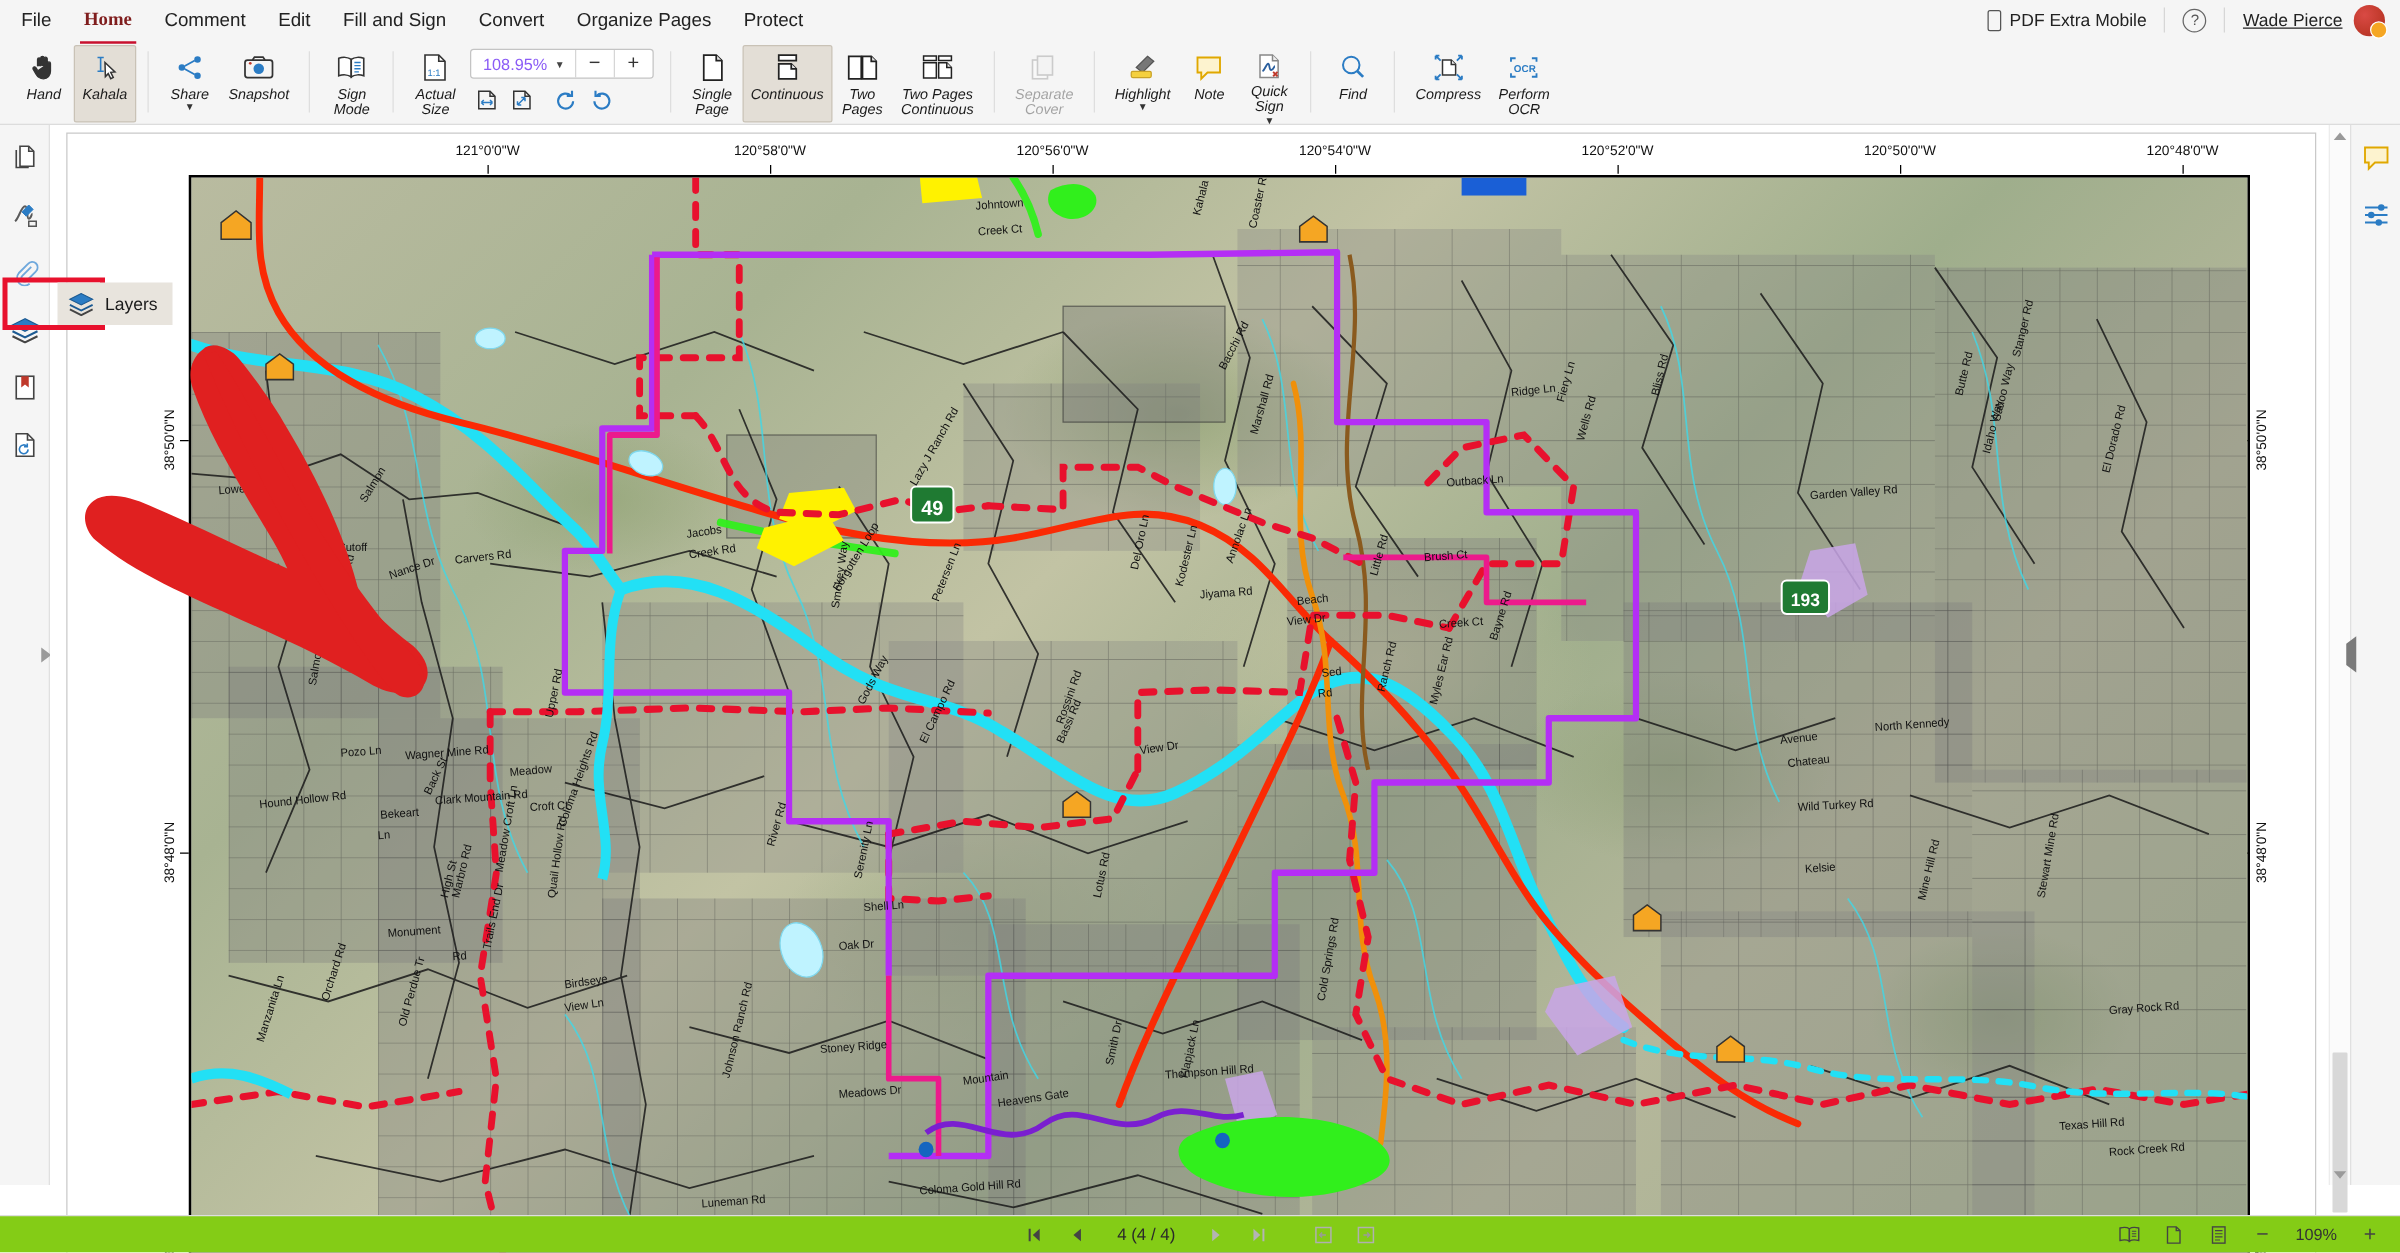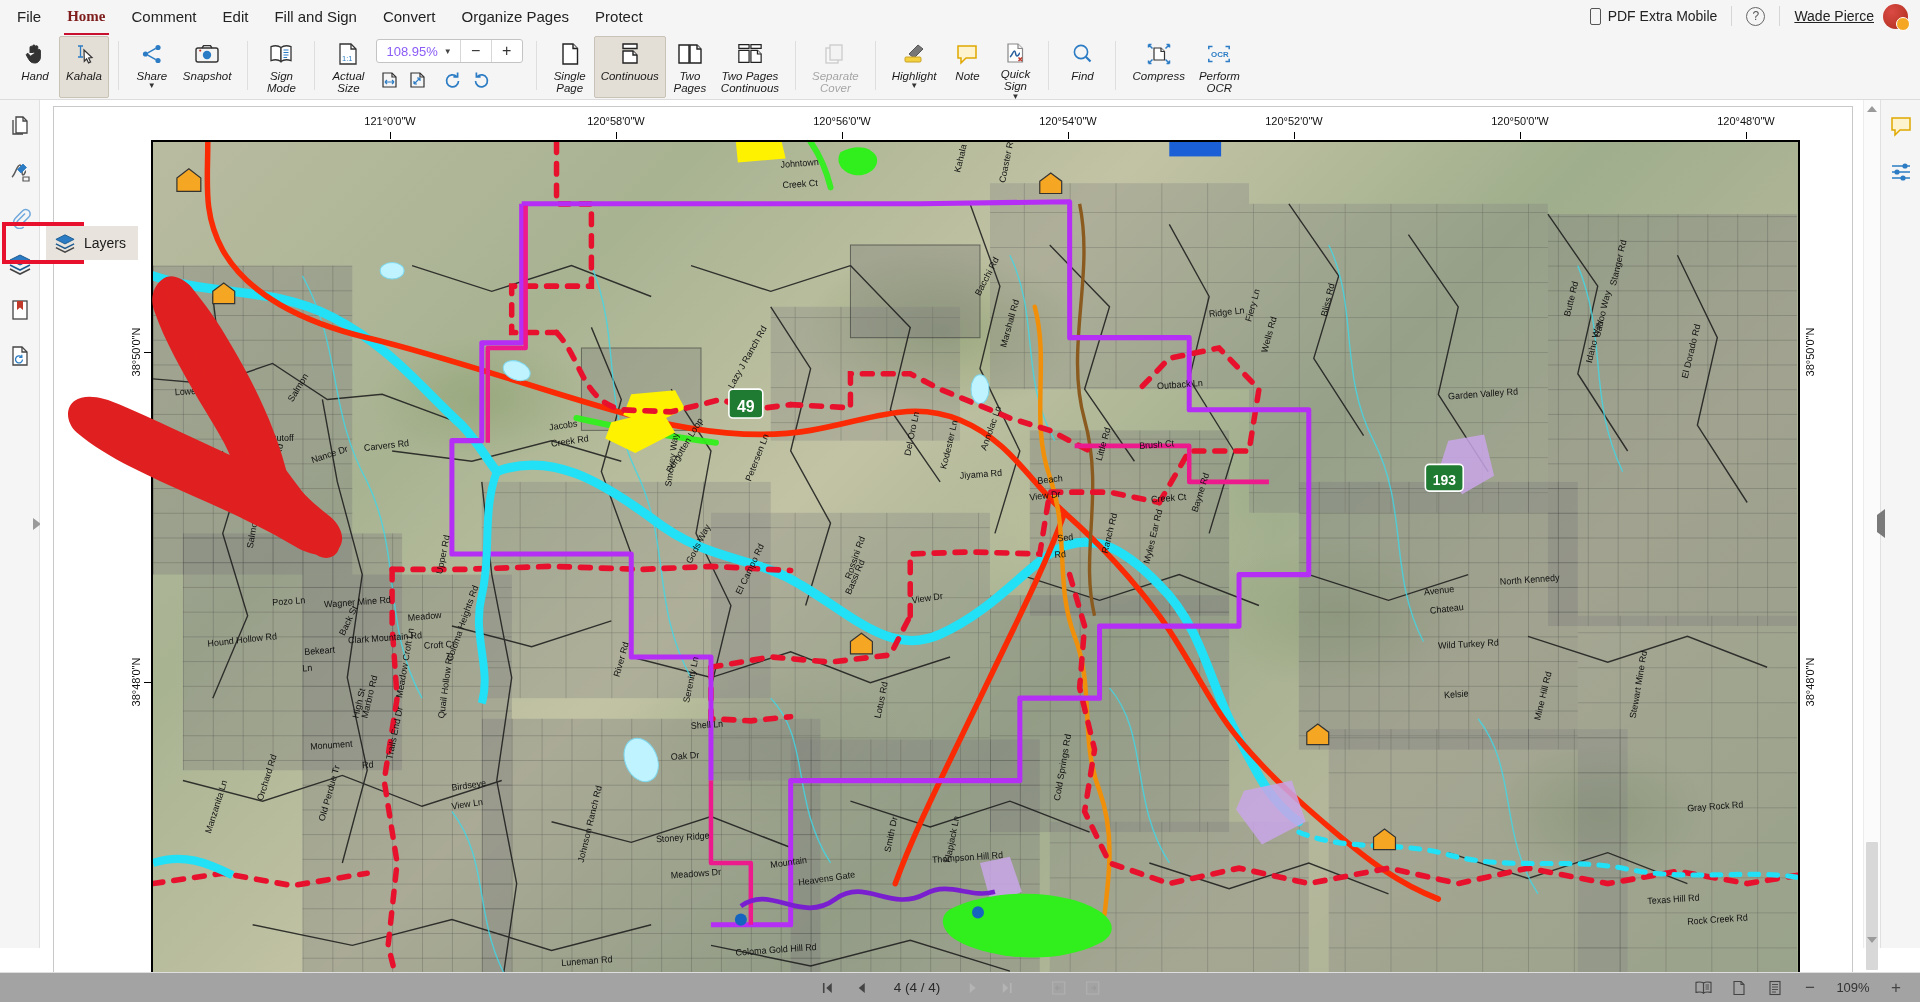--- a/index.html
+++ b/index.html
@@ -141,21 +141,21 @@
     writing-mode: vertical-rl; transform: rotate(180deg);
   }
   .tickv { position: absolute; width: 1px; height: 7px; background: #000; }
   .tickh { position: absolute; height: 1px; width: 7px; background: #000; }
   .titlebar-v { position: absolute; right: 46px; bottom: 4px; width: 2px; height: 80px; background: #111; }
 
   .arrow-annot { position: absolute; left: 0; top: 0; width: 100%; height: 100%; pointer-events: none; z-index: 25; }
 
   
   .status {
-    height: 30px; background: #a3a3a3; border-top: 1px solid #dedede;
+    height: 30px; background: #84cc16; border-top: 1px solid #dedede;
     display: flex; align-items: center; flex: 0 0 30px; position: relative; font-size: 13px; color: #444; margin-top: 24px;
   }
   .pg-nav { position: absolute; left: 50%; transform: translateX(-50%); display: flex; align-items: center; gap: 14px; }
   .pg-btn { width: 20px; height: 20px; display: flex; align-items: center; justify-content: center; }
   .pg-label { font-size: 13.5px; color: #2a2a2a; padding: 0 8px; }
   .st-right { margin-left: auto; display: flex; align-items: center; gap: 14px; padding-right: 14px; }
   .view-ic { width: 22px; height: 20px; display: flex; align-items: center; justify-content: center; }
   .zpct { font-size: 13px; color: #333; min-width: 38px; text-align: center; }
   .zmn, .zpl { font-size: 17px; color: #444; width: 20px; text-align: center; }
 </style>

